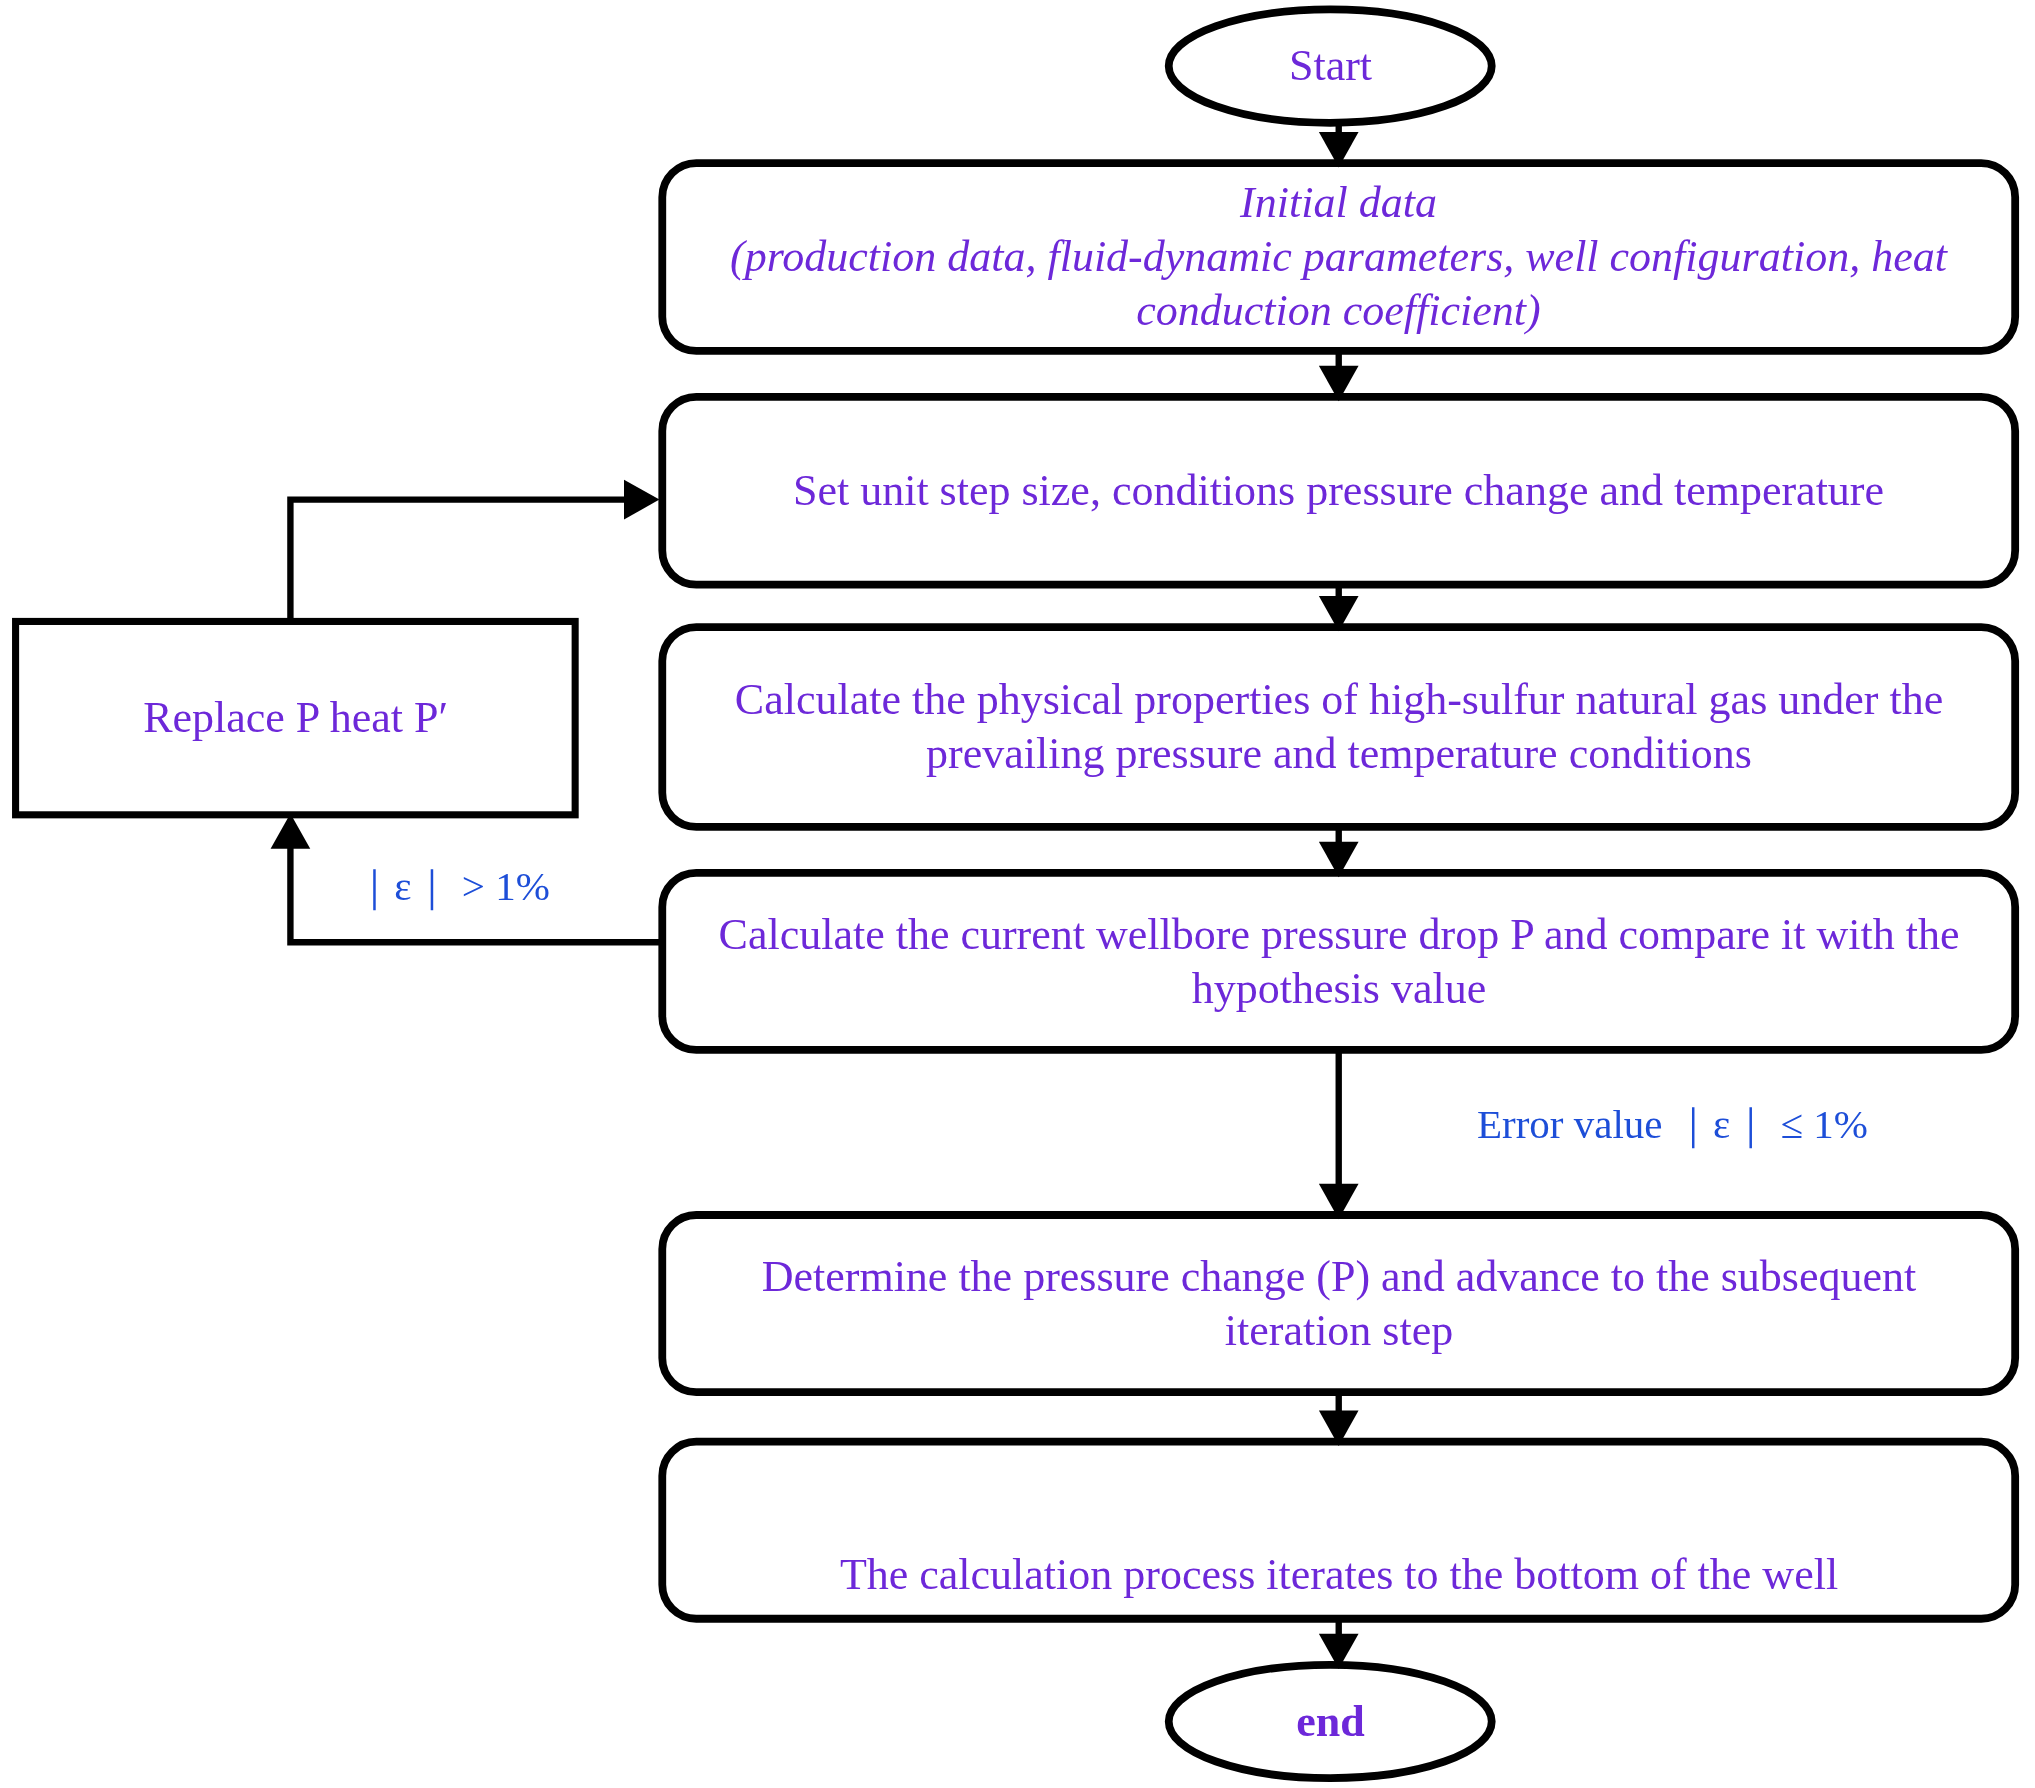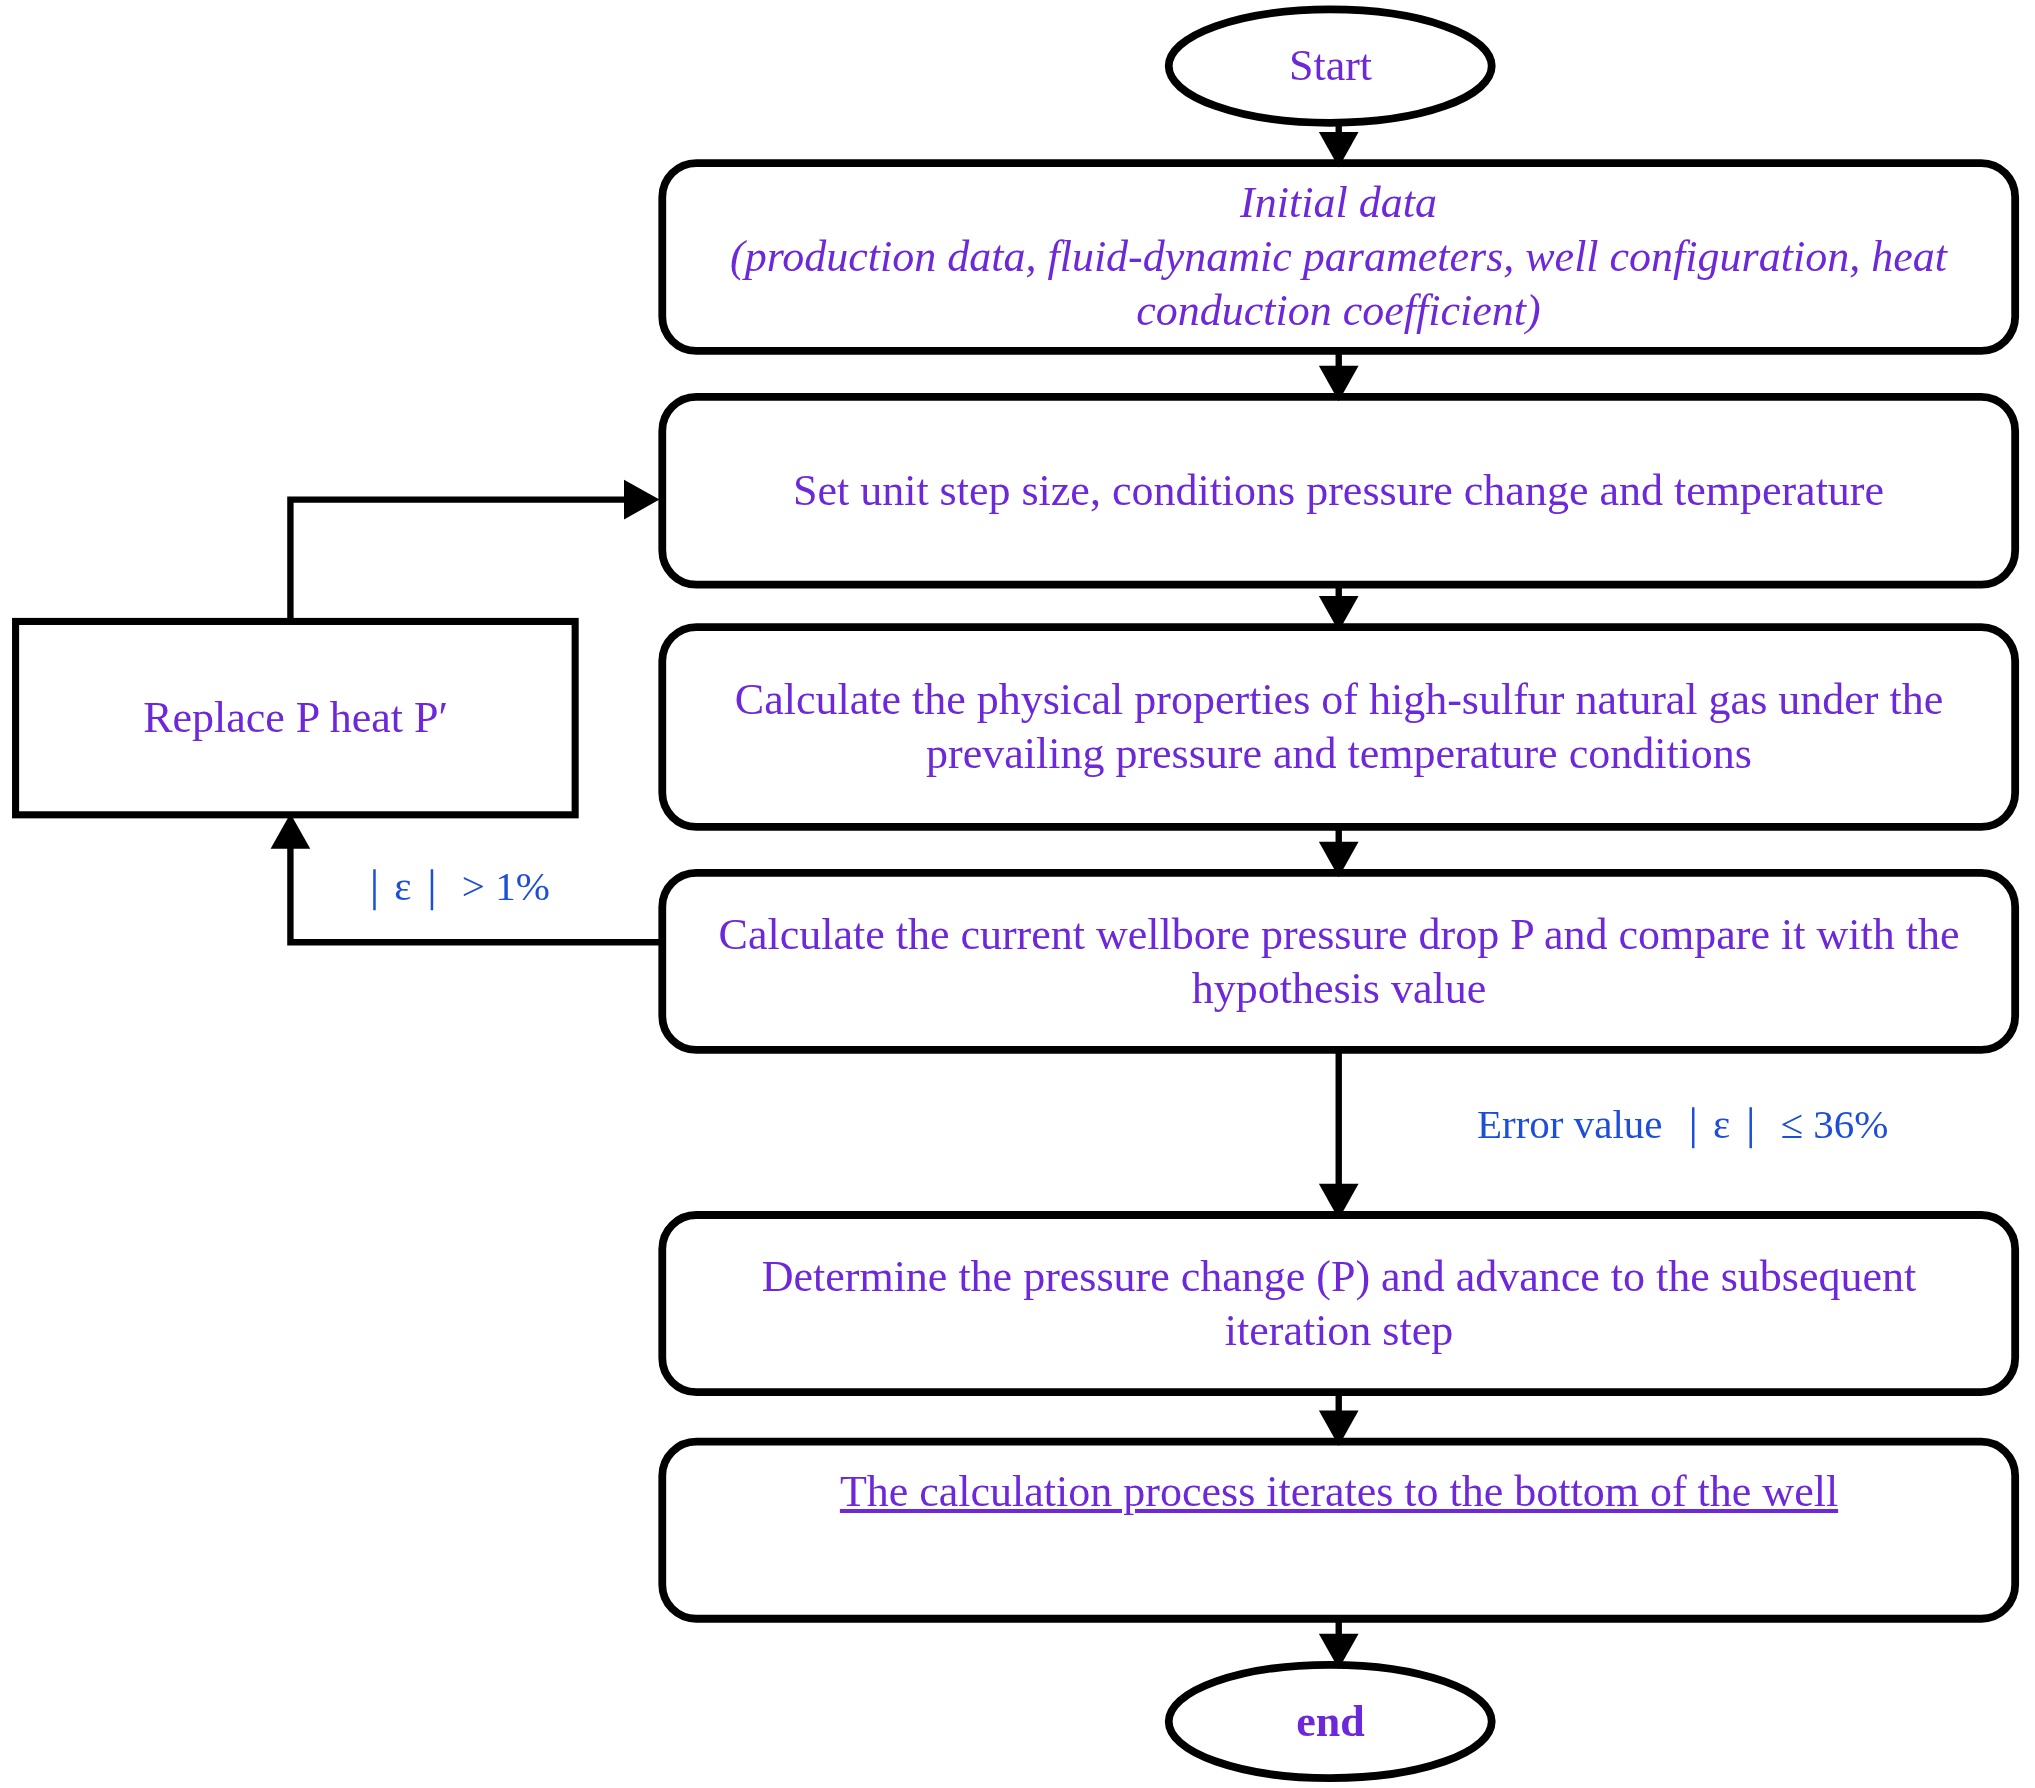--- a/index.html
+++ b/index.html
@@ -137,22 +137,22 @@
   <div class="node-label" style="left:694px; top:397px; width:1289px; height:188px;">Set unit step size, conditions pressure change and temperature</div>
 
   <div class="node-label" style="left:691px; top:873px; width:1296px; height:177px;">Calculate the current wellbore pressure drop P and compare it with the hypothesis value</div>
 
   <div class="node-label" style="left:691px; top:627px; width:1296px; height:200px;">Calculate the physical properties of high-sulfur natural gas under the prevailing pressure and temperature conditions</div>
 
   <div class="node-label" style="left:15.6px; top:621px; width:560px; height:193px;">Replace P heat P′</div>
 
   <div class="node-label" style="left:691px; top:1215px; width:1296px; height:177px;">Determine the pressure change (P) and advance to the subsequent iteration step</div>
 
-  <div class="node-label" style="left:691px; top:1403px; width:1296px; height:177px;text-decoration:underline;">The calculation process iterates to the bottom of the well</div>
+  <div class="node-label" style="left:691px; top:1486px; width:1296px; height:177px;">The calculation process iterates to the bottom of the well</div>
 
   <div class="node-label terminator-label" style="left:1169px; top:1665px; width:323px; height:113px;font-weight:bold;">end</div>
 
   <div class="edge-label" style="left:354px; top:859px;">｜ε｜ &gt; 1%</div>
 
-  <div class="edge-label" style="left:1477px; top:1097px;">Error value ｜ε｜ ≤ 36%</div>
+  <div class="edge-label" style="left:1477px; top:1097px;">Error value ｜ε｜ ≤ 1%</div>
 
 </div>
 
 
 </body></html>

